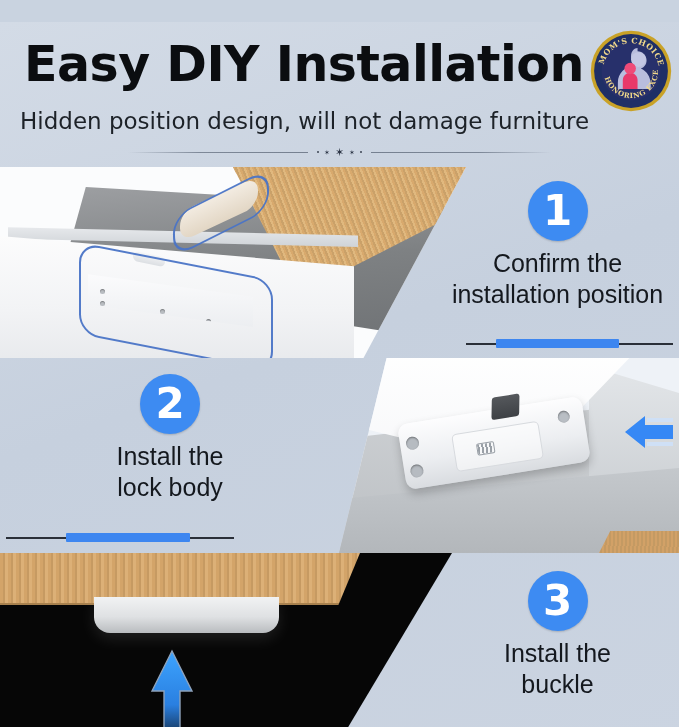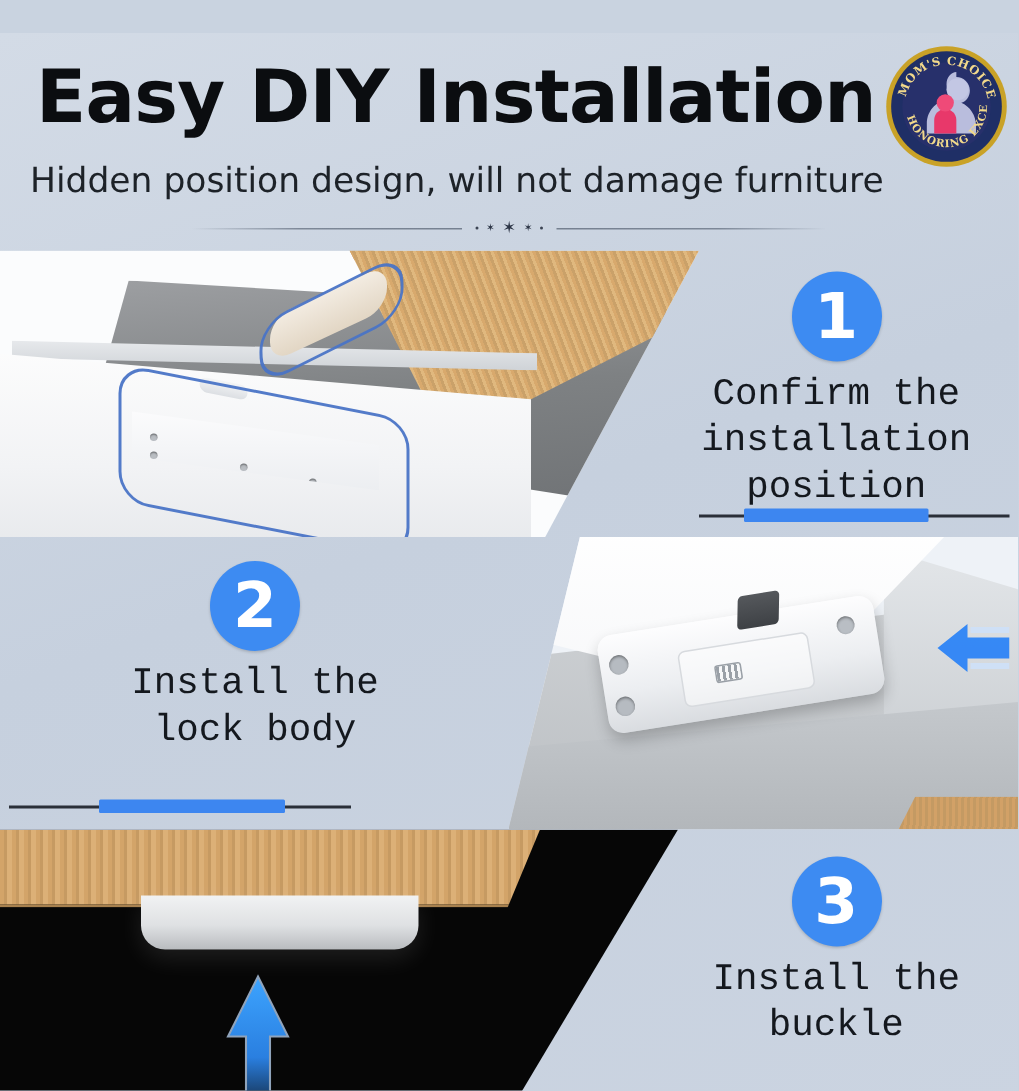--- a/index.html
+++ b/index.html
@@ -54,21 +54,21 @@
     width:60px;height:60px;border-radius:50%;
     background:#3d8bf2;color:#fff;
     display:flex;align-items:center;justify-content:center;
     font-size:42px;font-weight:bold;line-height:1;
     font-family:"DejaVu Sans","Liberation Sans",sans-serif;
     box-shadow:0 1px 2px rgba(0,0,0,.18);
   }
   .caption{
     margin-top:7px;text-align:center;color:#14181e;
     font-size:25px;line-height:1.23;white-space:pre-line;
-    font-family:Liberation Mono, monospace;
+    font-family:Liberation Sans, sans-serif;
   }
 
   
   .rule{position:absolute;height:10px;display:flex;align-items:center;}
   .rule .thin{position:absolute;left:0;right:0;top:4px;height:2px;background:#2a2f38;}
   .rule .thick{position:absolute;top:0;height:9px;background:#3d86f0;border-radius:1px;}
 
   
   .p1-art{left:0;width:466px;background:#fbfcfd;
     clip-path:polygon(0 0,100% 0,78% 100%,0 100%);}

